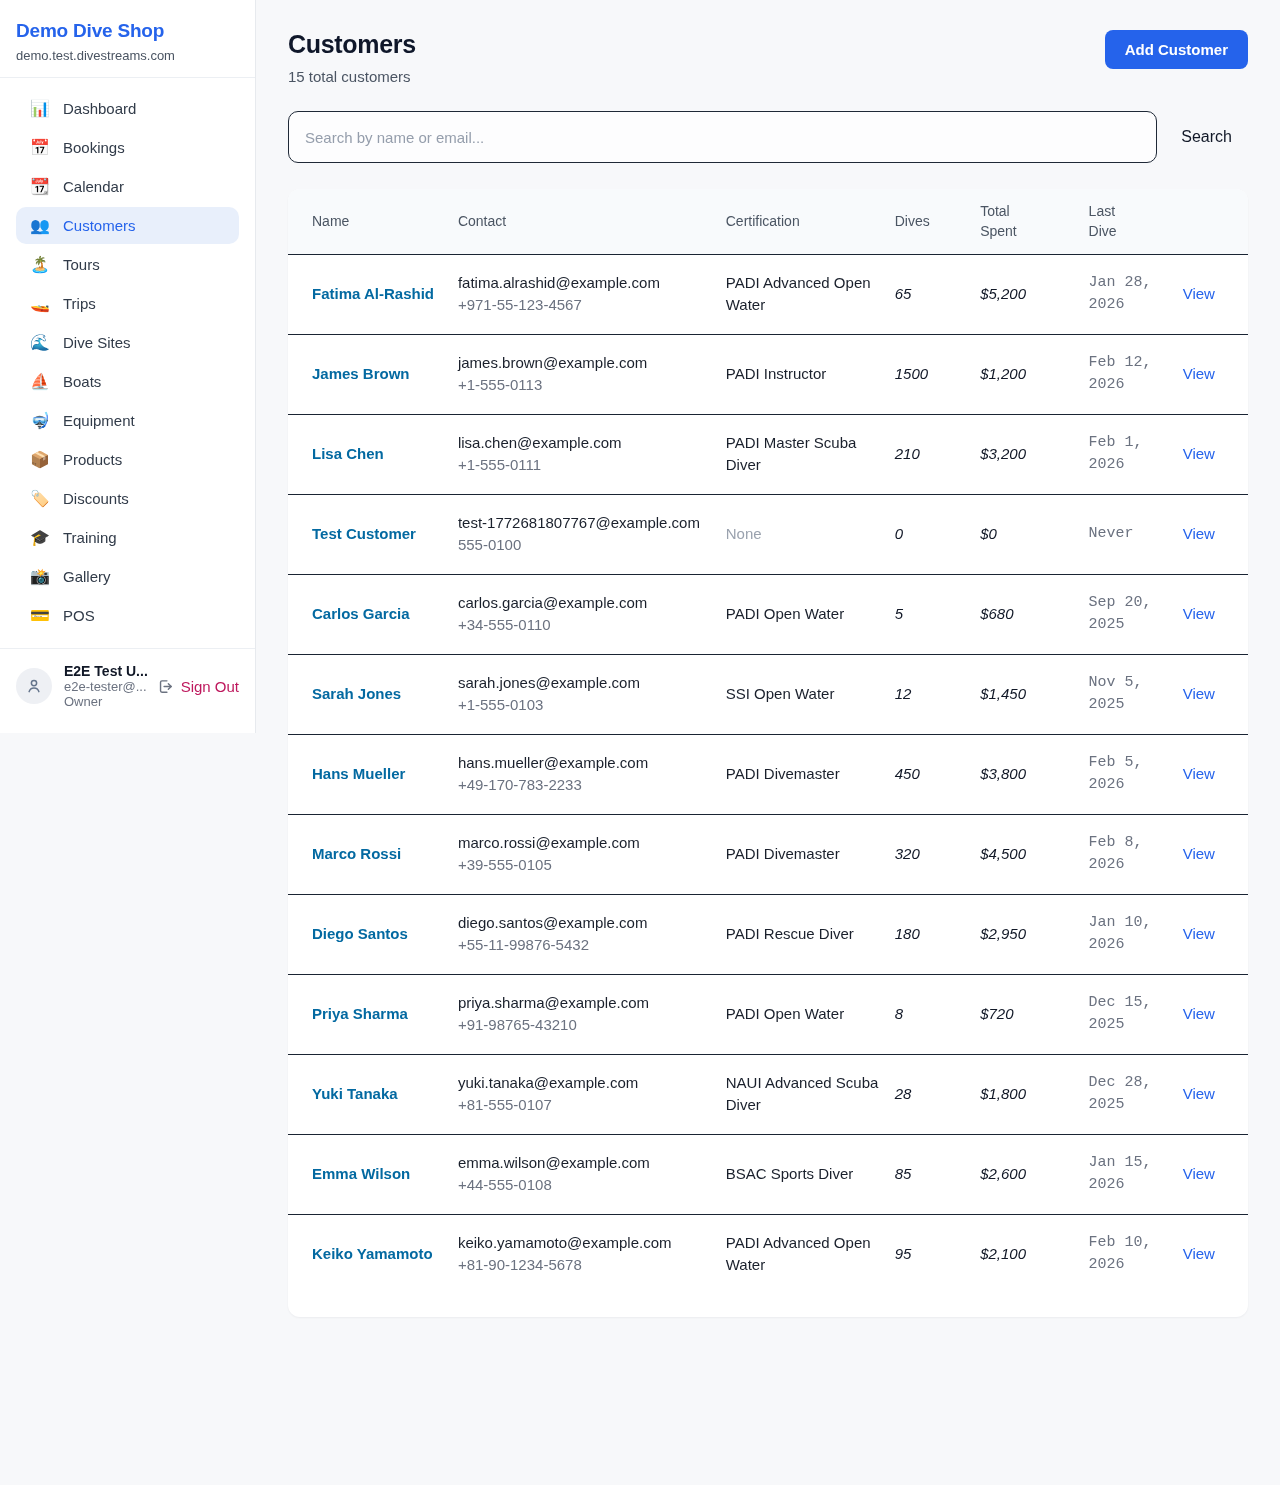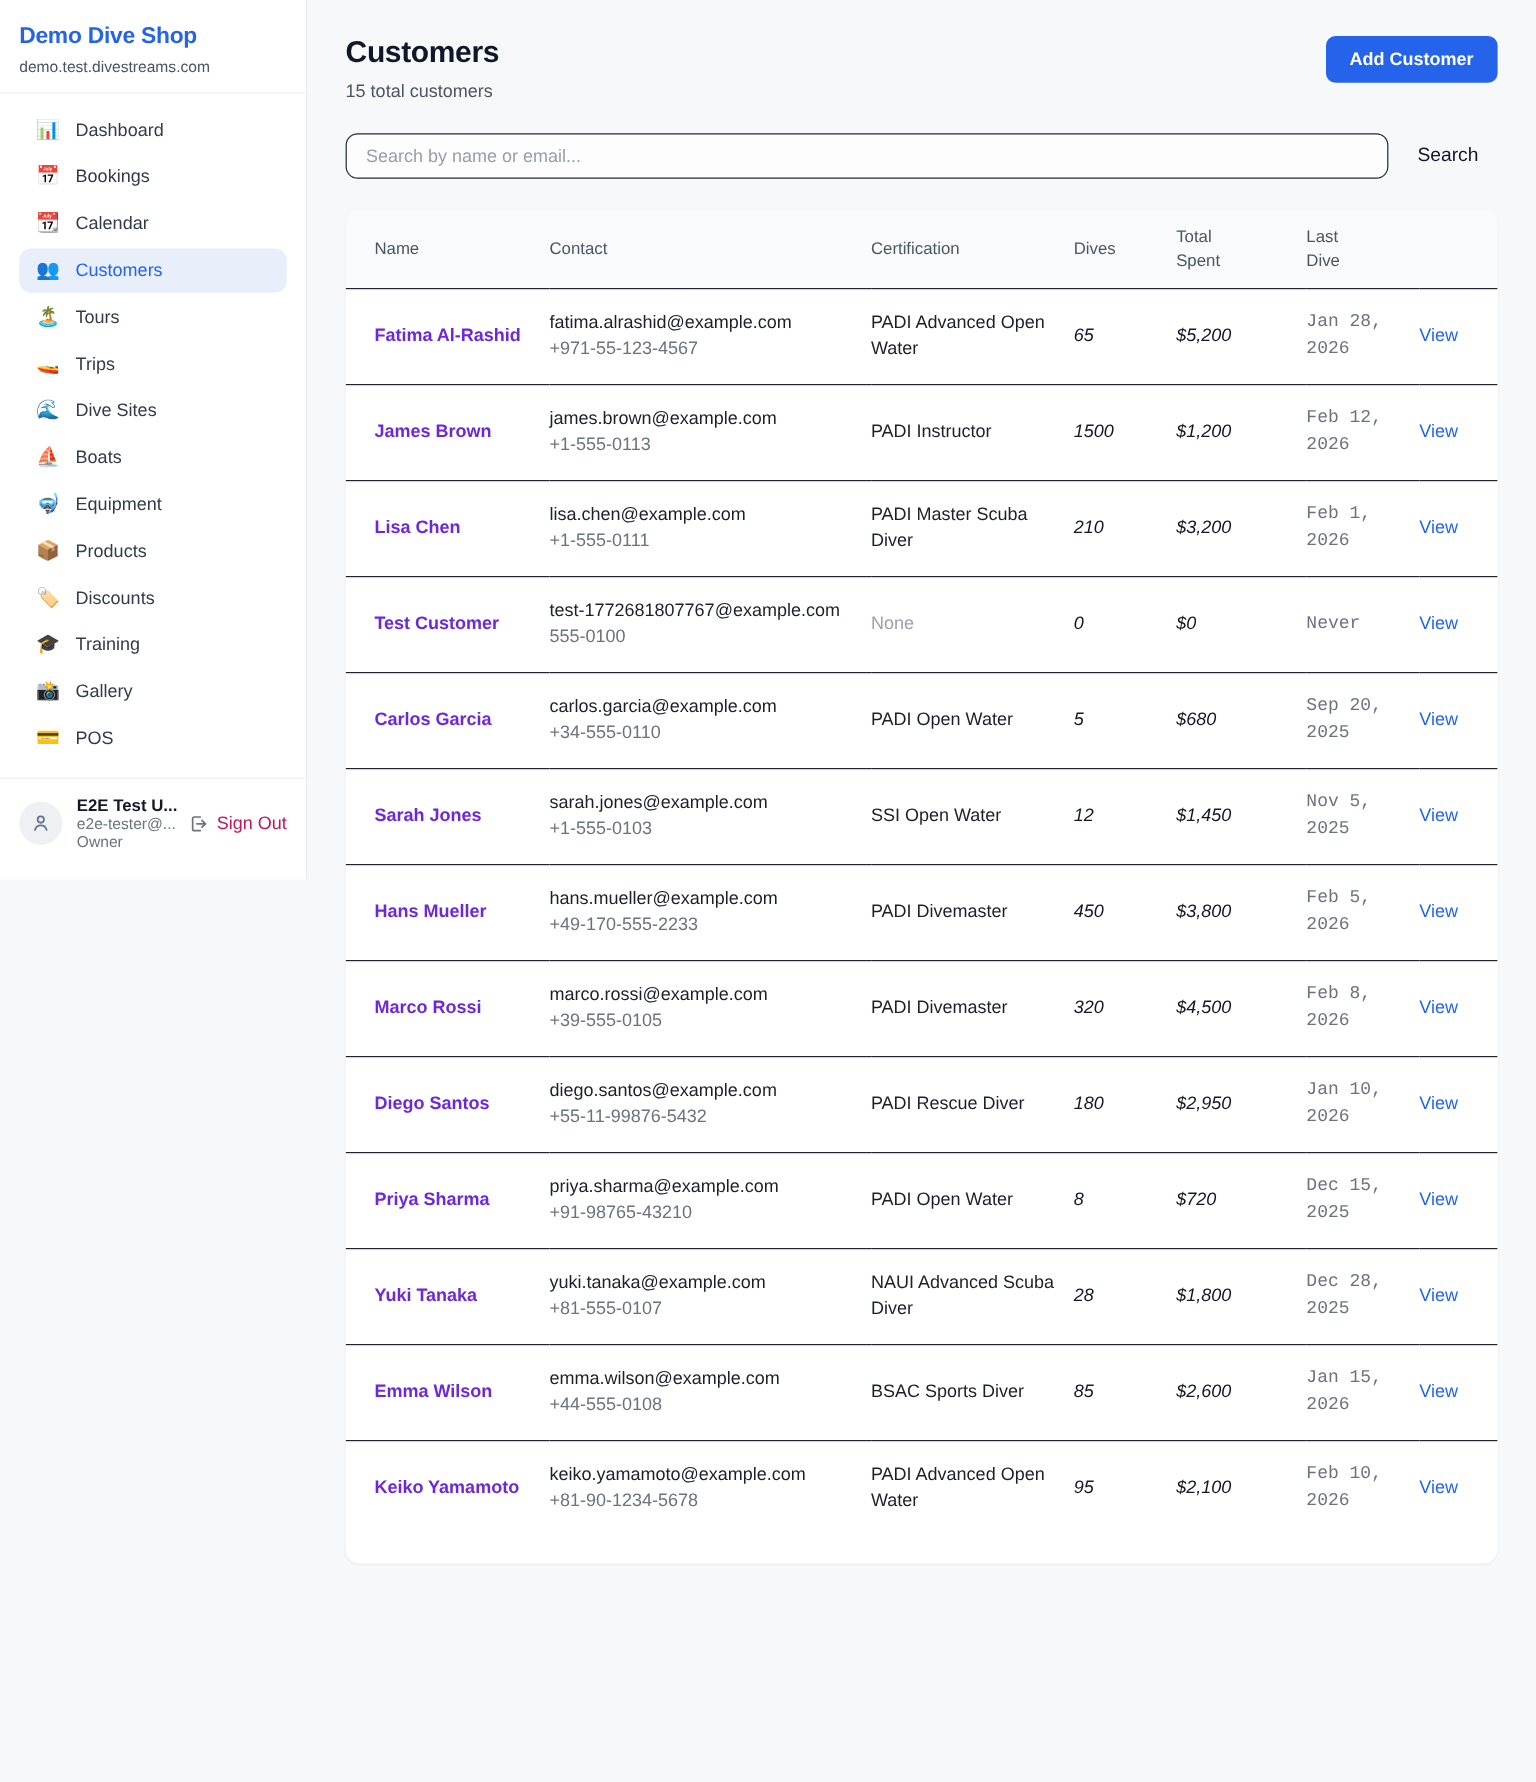--- a/index.html
+++ b/index.html
@@ -56,21 +56,21 @@
   .page-head { display: flex; justify-content: space-between; align-items: flex-start; margin-bottom: 26px; }
   .page-title { font-size: 25px; font-weight: 700; color: #0f172a; letter-spacing: -0.3px; }
   .page-sub { font-size: 15px; color: #4b5563; margin-top: 9px; }
   .btn-primary {
     background: #2563eb; color: #ffffff; border: none; border-radius: 8px;
     font-size: 15px; font-weight: 600; padding: 11px 20px; cursor: pointer;
     font-family: "Liberation Sans", sans-serif;
   }
   .search-row { display: flex; align-items: center; gap: 8px; margin-bottom: 26px; }
   .search-input {
-    flex: 1; height: 38px; border: 1.5px solid #1f2937; border-radius: 10px;
+    flex: 1; height: 52px; border: 1.5px solid #1f2937; border-radius: 10px;
     padding: 0 16px; font-size: 15px; background: #fdfdfe; color: #1a202c;
     font-family: "Liberation Sans", sans-serif; outline: none;
   }
   .search-input::placeholder { color: #959eac; }
   .btn-search {
     background: transparent; border: none; color: #111827; font-size: 16px;
     padding: 8px 16px; cursor: pointer; font-family: "Liberation Sans", sans-serif;
   }
 
   
@@ -85,21 +85,21 @@
     border-bottom: 1px solid #1a2433; height: 62px;
   }
   thead th:first-child, tbody td:first-child { padding-left: 24px; }
   thead th:last-child, tbody td:last-child { padding-right: 24px; }
   .hdr-narrow { display: inline-block; max-width: 3.2em; line-height: 1.45; }
   tbody td {
     padding: 17px 16px 17px 0; font-size: 15px; vertical-align: middle;
     border-bottom: 1px solid #1a2433; line-height: 1.5; word-wrap: break-word;
   }
   tbody tr:last-child td { border-bottom: none; padding-bottom: 40px; }
-  .name-link { color: #6d28d9; font-weight: 600; cursor: pointer; text-align: center; }
+  .name-link { color: #0369a1; font-weight: 600; cursor: pointer; text-align: center; }
   .cell-email { color: #1a202c; }
   .cell-phone { color: #6b7280; }
   .cell-cert { color: #1a202c; }
   .cell-cert.muted { color: #9aa2ae; }
   .cell-dives, .cell-spent { color: #111827; font-style: italic; }
   .cell-date { color: #6b7280; font-family: Liberation Mono, monospace; }
   .view-link { color: #2563eb; cursor: pointer; }
 </style>
 </head>
 <body>
@@ -300,21 +300,21 @@
               <td class="cell-cert">SSI Open Water</td>
               <td class="cell-dives">12</td>
               <td class="cell-spent">$1,450</td>
               <td class="cell-date">Nov 5, 2025</td>
               <td><span class="view-link">View</span></td>
             </tr>
             <tr>
               <td><span class="name-link">Hans Mueller</span></td>
               <td>
                 <div class="cell-email">hans.mueller@example.com</div>
-                <div class="cell-phone">+49-170-555-2233</div>
+                <div class="cell-phone">+49-170-783-2233</div>
               </td>
               <td class="cell-cert">PADI Divemaster</td>
               <td class="cell-dives">450</td>
               <td class="cell-spent">$3,800</td>
               <td class="cell-date">Feb 5, 2026</td>
               <td><span class="view-link">View</span></td>
             </tr>
             <tr>
               <td><span class="name-link">Marco Rossi</span></td>
               <td>

